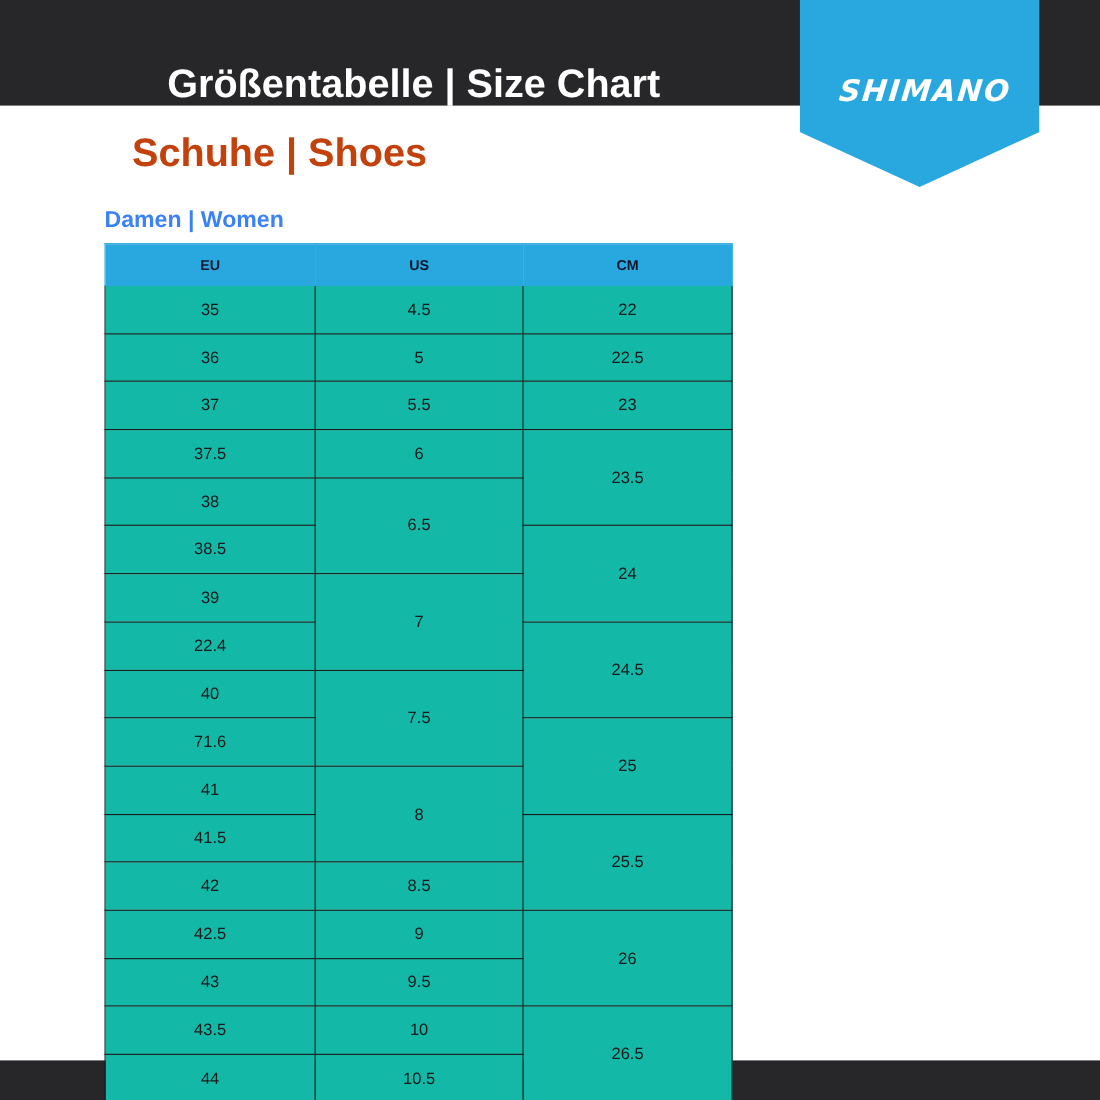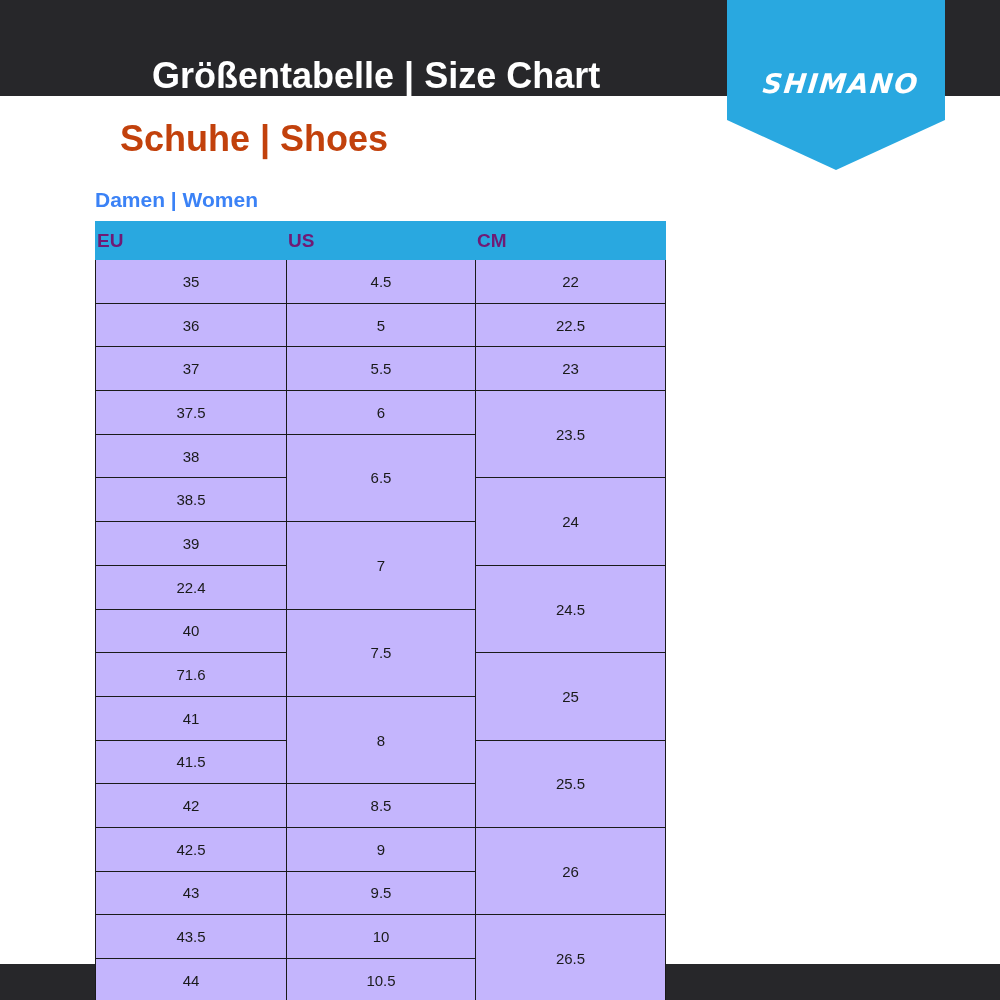--- a/index.html
+++ b/index.html
@@ -99,36 +99,36 @@
     left: 95px;
     width: 570px;
     border-collapse: collapse;
     table-layout: fixed;
   }
   .size-table col.eu { width: 191px; }
   .size-table col.us { width: 189px; }
   .size-table col.cm { width: 190px; }
   .size-table th {
     background: #29a8e0;
-    color: #701a75;
-    font-size: 19px;
+    color: #0f172a;
+    font-size: 13px;
     font-weight: 700;
     height: 35px;
     border: 1px solid #29a8e0;
-    text-align: left;
+    text-align: center;
     vertical-align: middle;
   }
   .size-table td {
     border: 1px solid #1a1a1a;
     text-align: center;
     vertical-align: middle;
     font-size: 15px;
     color: #1a1a1a;
     height: 40.7px;
-    background: #c4b5fd;
+    background: #14b8a6;
   }
 </style>
 </head>
 <body>
 
 <div class="page">
 
   <div class="top-band"></div>
   <div class="bottom-band"></div>
 

